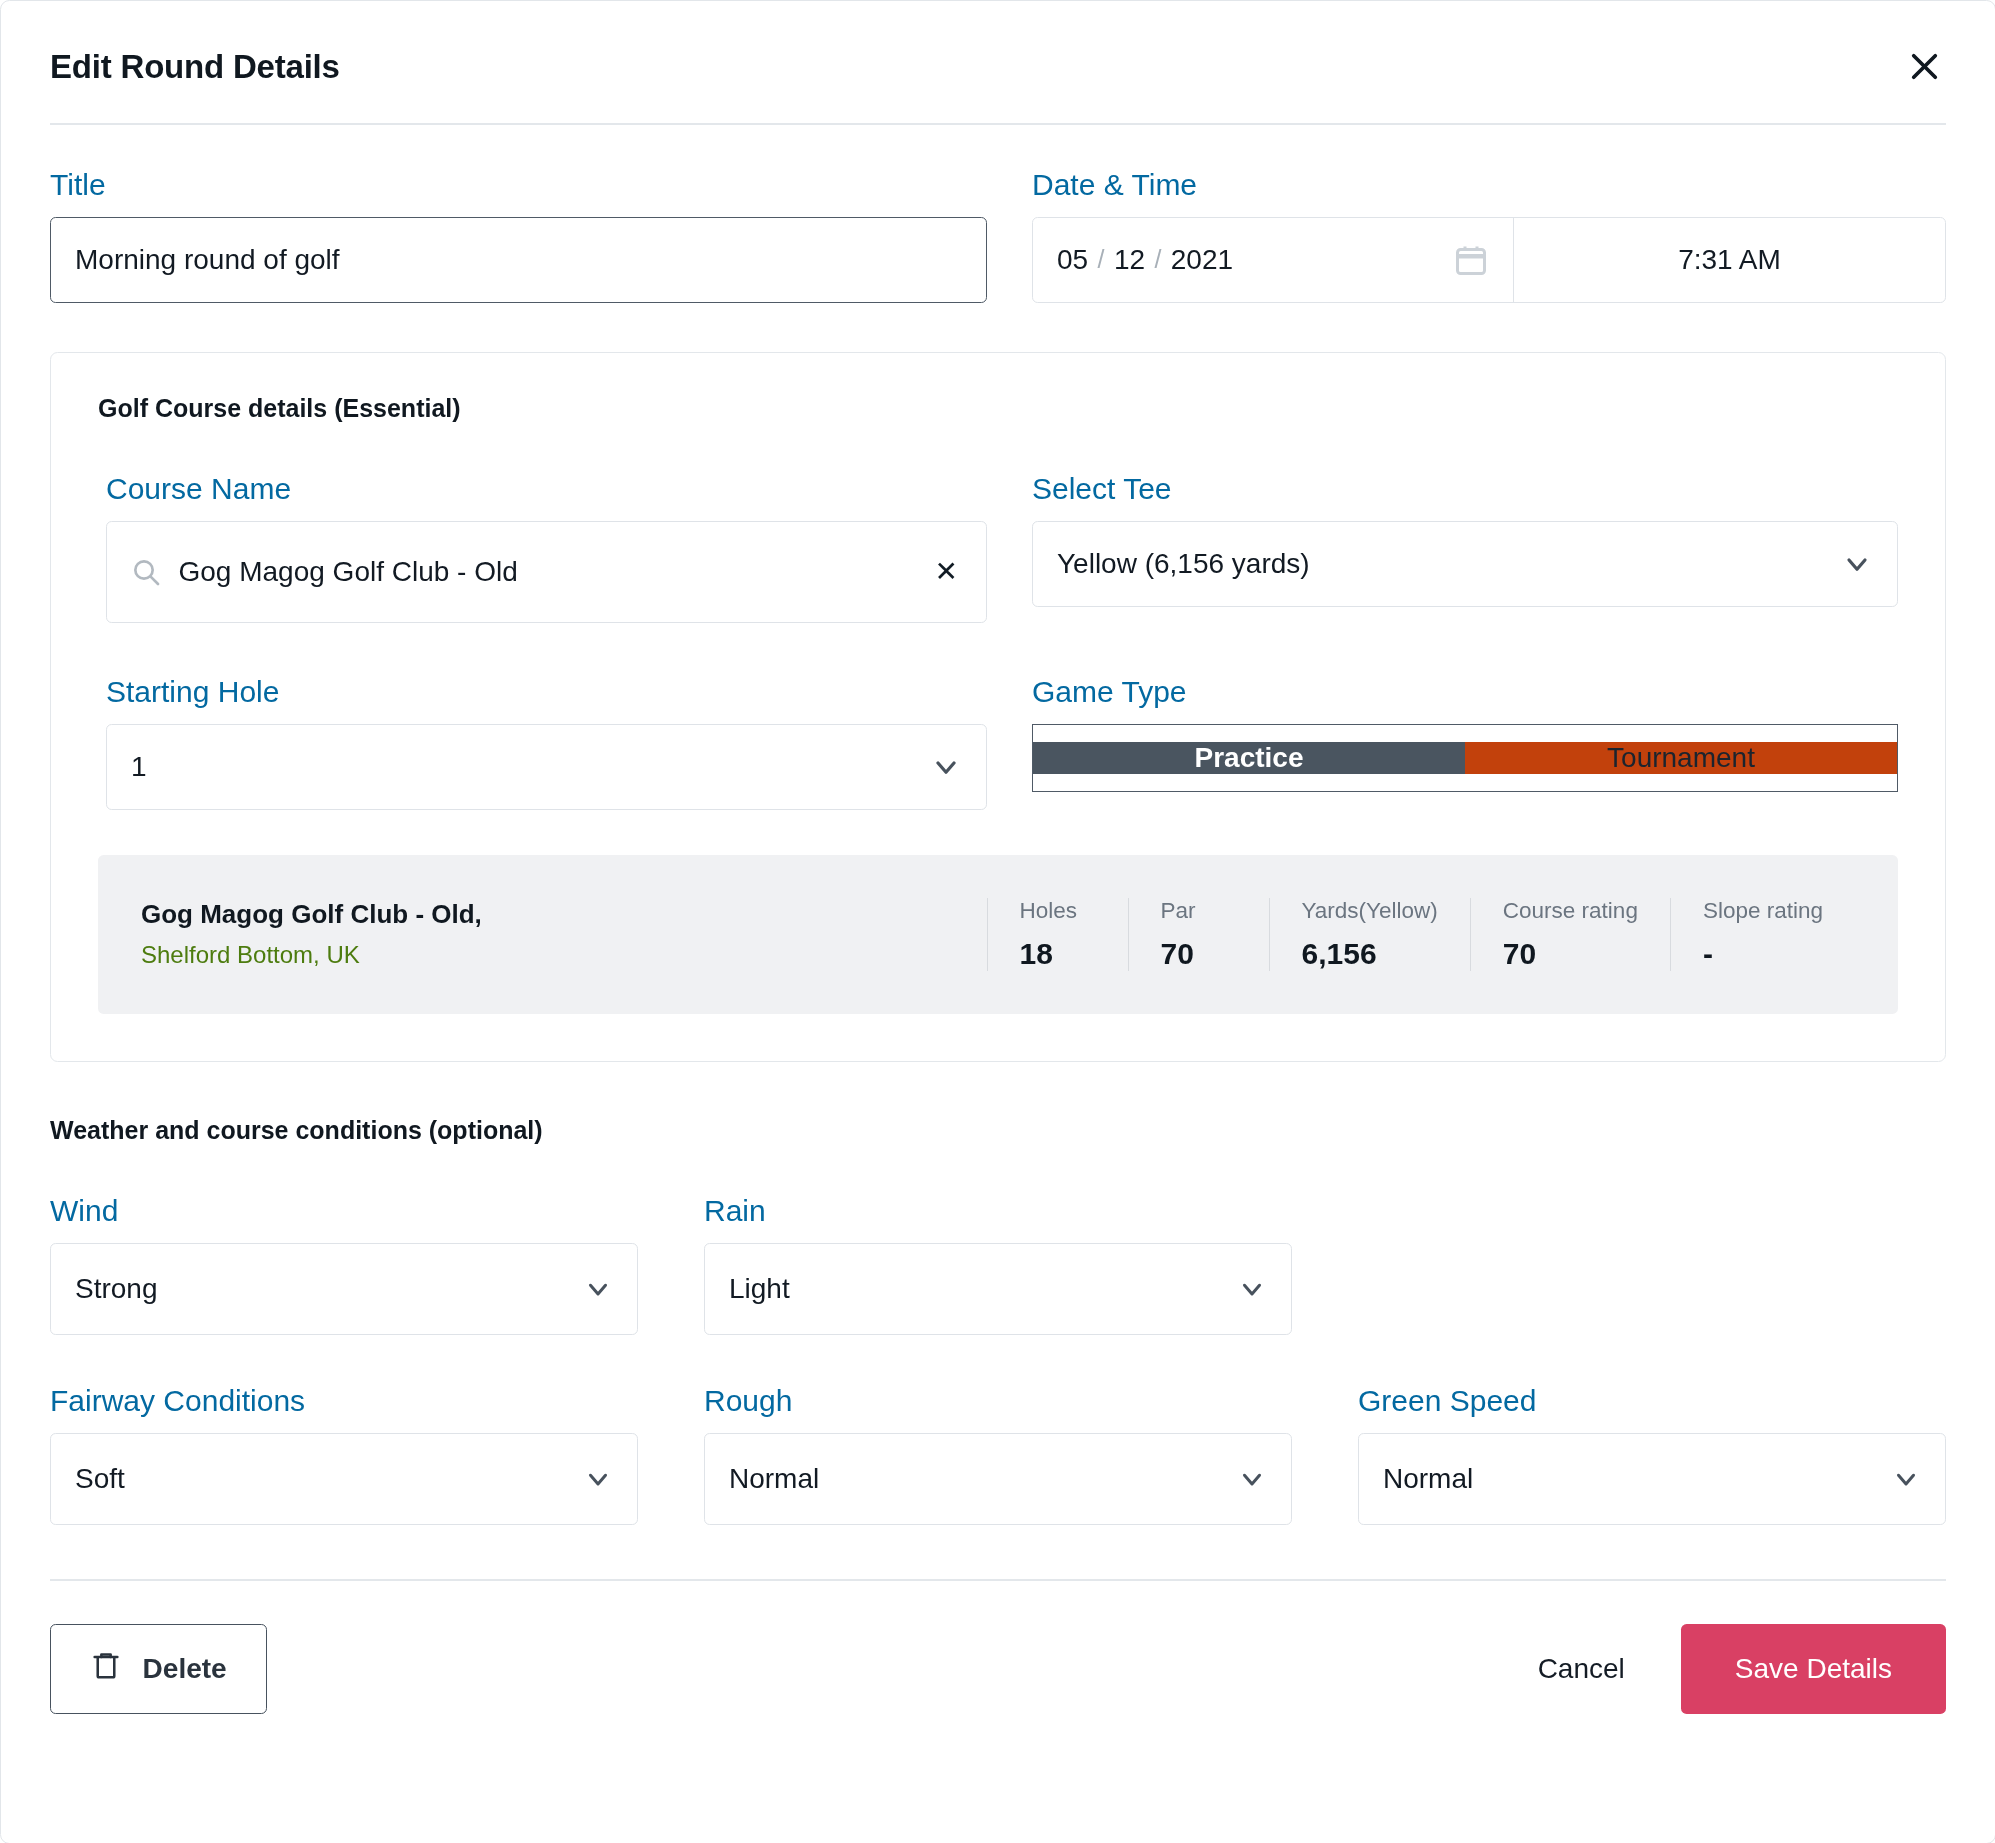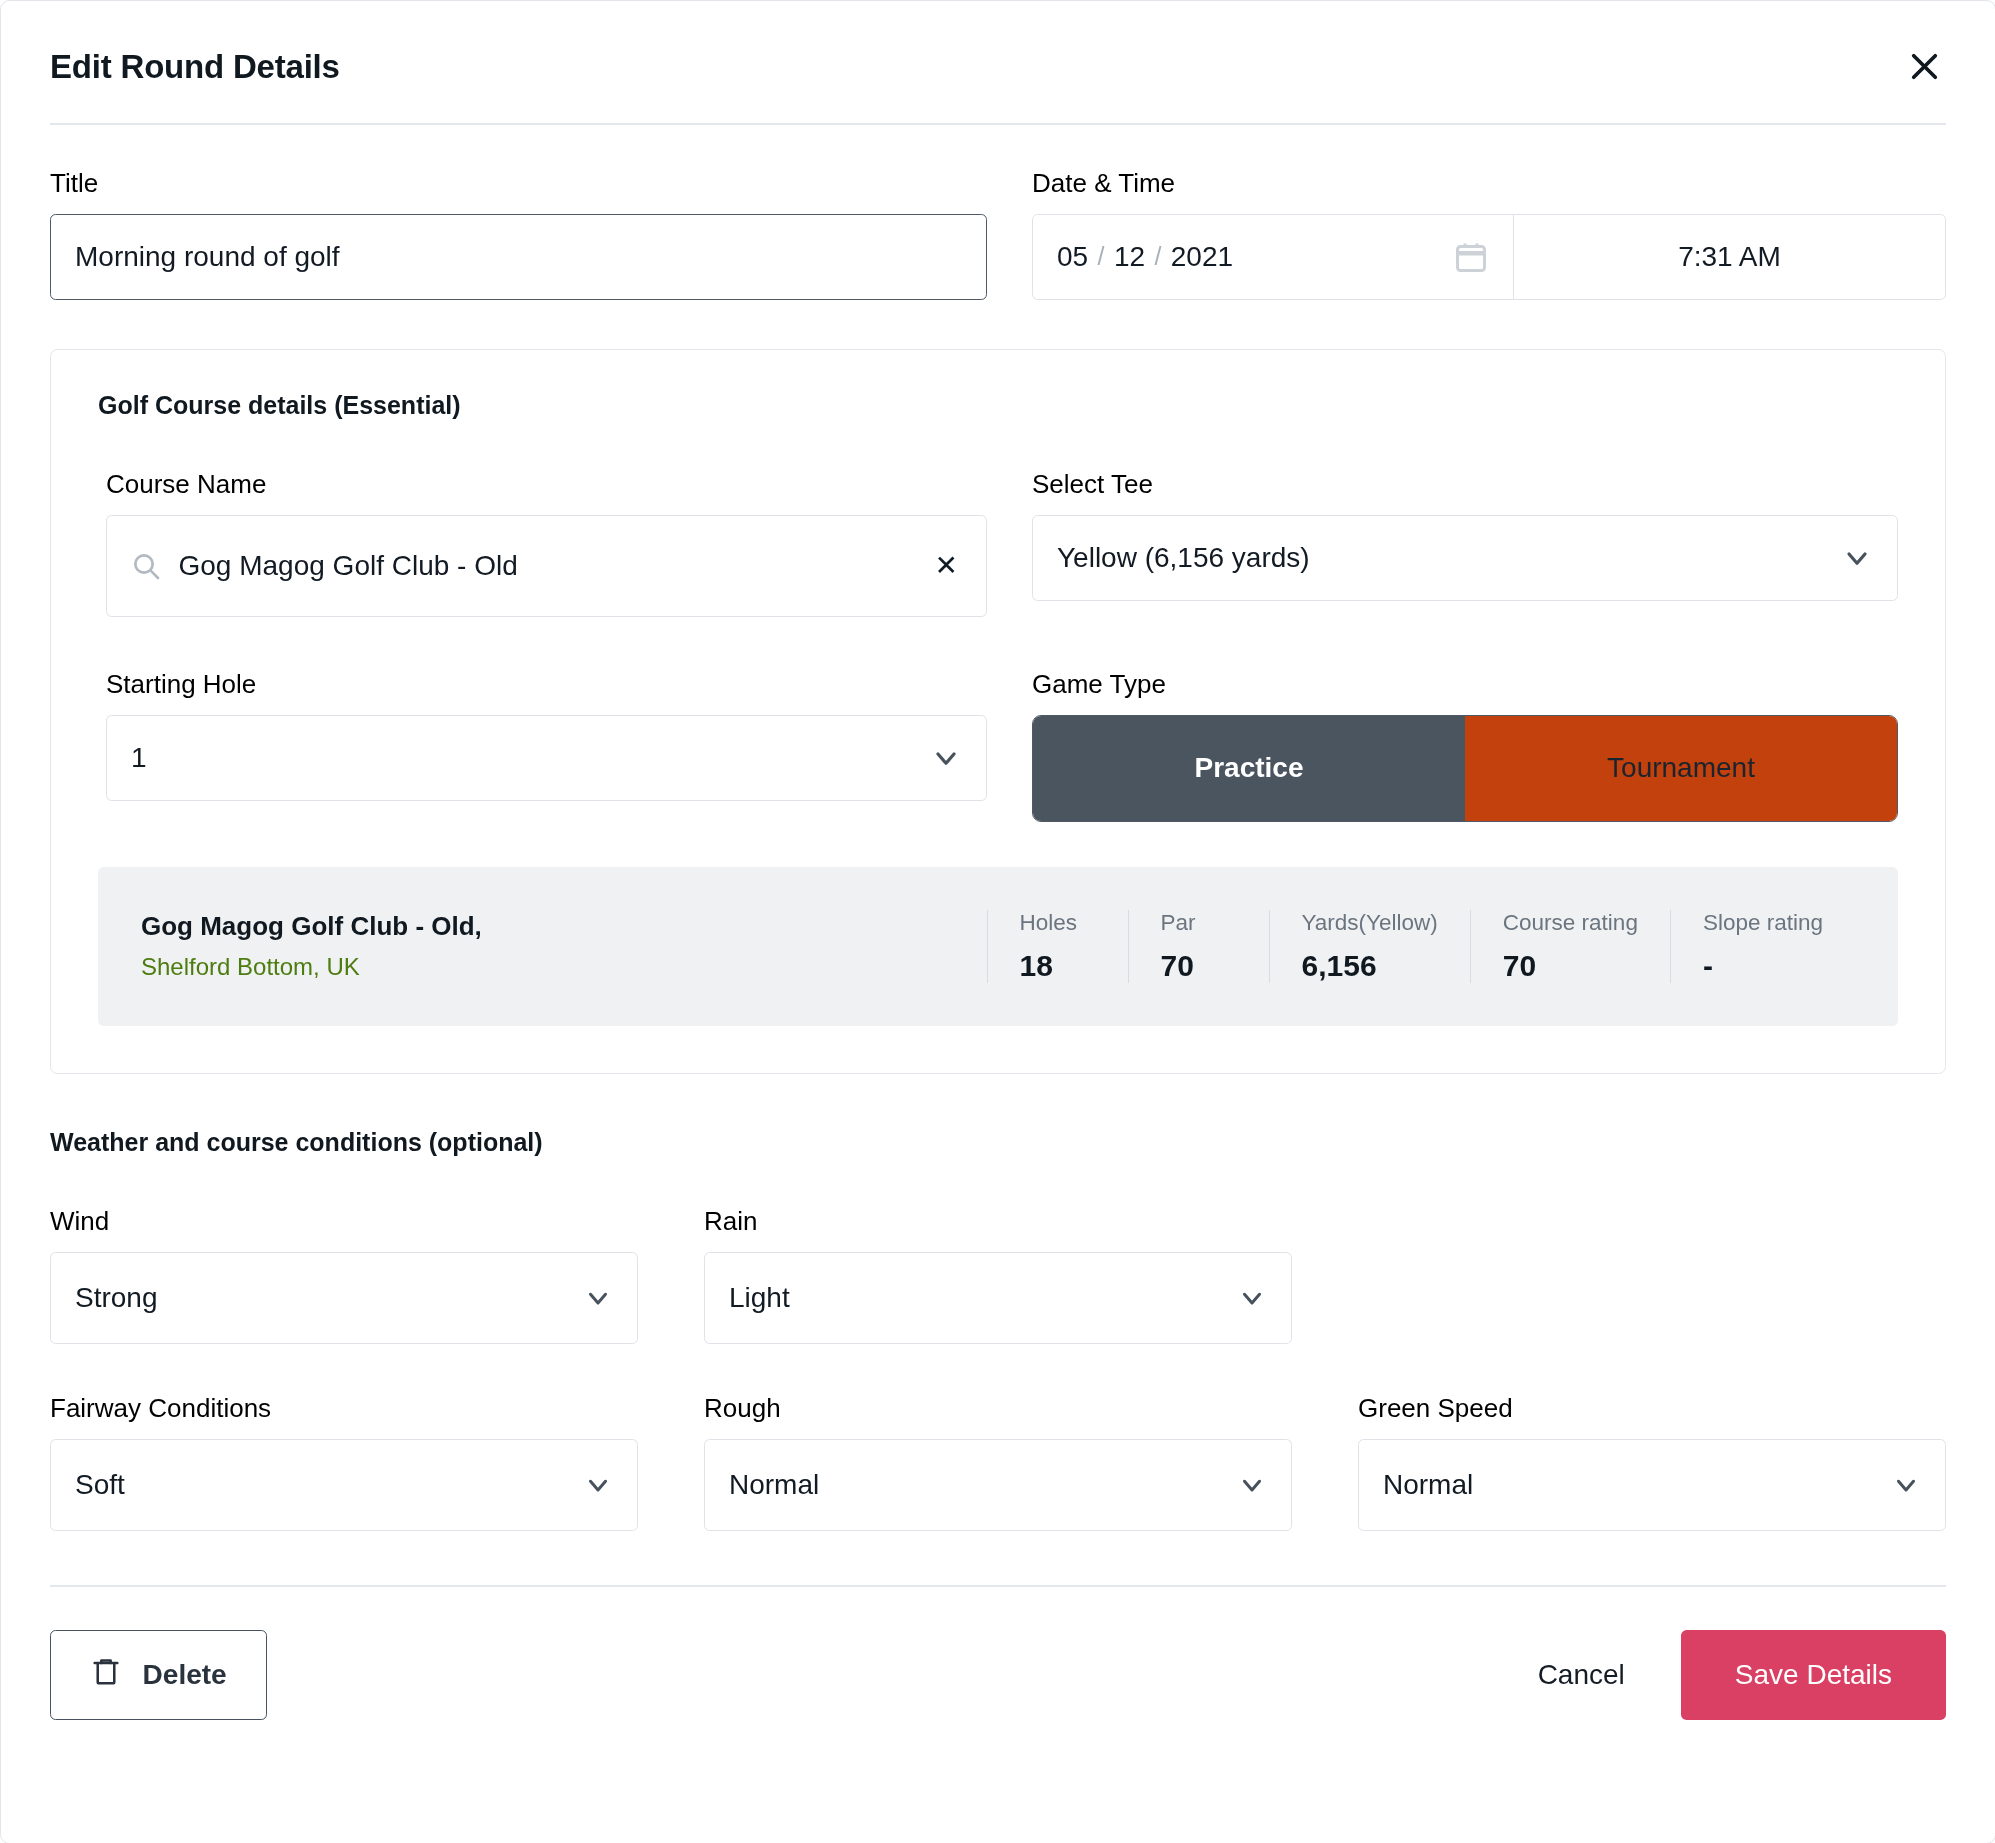--- a/index.html
+++ b/index.html
@@ -54,22 +54,22 @@
     height: 1.9px;
     background: #e3e7eb;
   }
 
   
   .modal-body {
     padding: 0 49px;
   }
 
   .field-label {
-    font-size: 26px;
-    color: #000000;
+    font-size: 30px;
+    color: #0369a1;
     margin-bottom: 15px;
     display: block;
     font-weight: normal;
   }
 
   .row-top {
     display: flex;
     gap: 45px;
     margin-top: 43px;
   }
@@ -192,24 +192,25 @@
     font-size: 28px;
     color: #121a23;
     flex: 1;
   }
   .chev { flex: 0 0 auto; display: flex; }
 
   .row-second { margin-top: 52px; }
 
   .segmented {
     display: flex;
-    height: 107px;
+    height: 68px;
     border: 0.9px solid #4f5a66;
-    border-radius: 9px;
+    border-radius: 0;
     overflow: hidden;
+    align-items: center;
   }
   .seg {
     flex: 1;
     display: flex;
     align-items: center;
     justify-content: center;
     font-size: 28px;
     cursor: pointer;
     background: #c2410c;
     color: #1b242e;

